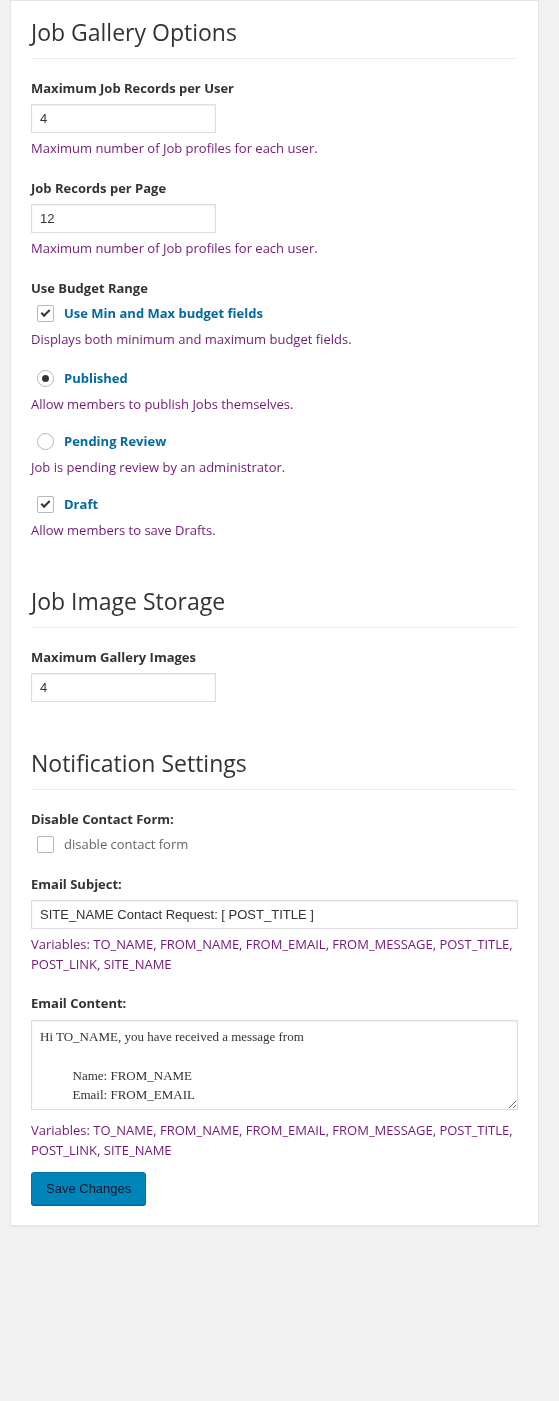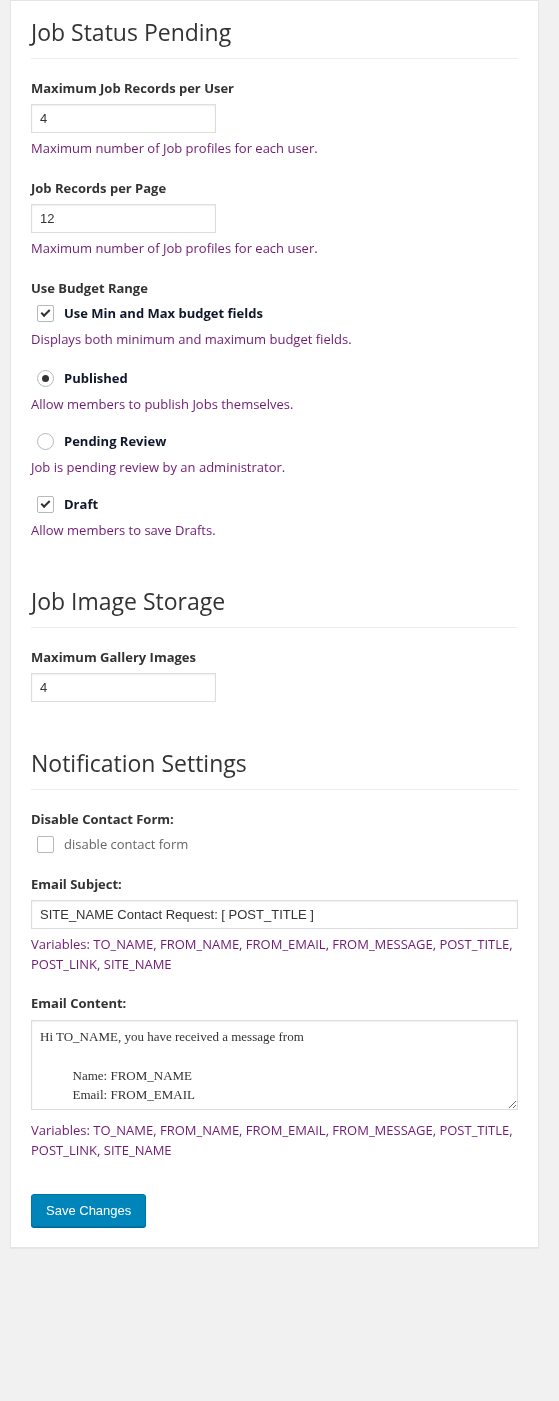--- a/index.html
+++ b/index.html
@@ -65,21 +65,21 @@
     font-size: 13px;
   }
   .option-row {
     display: flex;
     align-items: center;
     gap: 10px;
     margin: 0;
   }
   .option-row .opt-label {
     font-weight: 700;
-    color: #0f172a;
+    color: #0369a1;
     font-size: 13px;
   }
   .option-row .opt-label.muted {
     font-weight: 400;
     color: #666;
   }
   
   .cb {
     width: 15px;
     height: 15px;
@@ -126,37 +126,37 @@
   .status-option .option-row {
     margin-left: 6px;
   }
   .status-option .desc {
     margin-left: 0;
   }
   .save-btn {
     display: inline-block;
     background: #0085ba;
     border: 1px solid #0073aa;
-    color: #ffffff;
+    color: #0f172a;
     font-size: 13px;
     padding: 8px 14px;
     border-radius: 3px;
     cursor: pointer;
     box-shadow: 0 1px 0 #006799;
-    margin-top: 34px;
+    margin-top: 12px;
   }
 </style>
 </head>
 <body>
 
 <div class="viewport">
   <div class="card">
 
     
-    <h2 class="section-title">Job Status Pending</h2>
+    <h2 class="section-title">Job Gallery Options</h2>
 
     <div class="field">
       <div class="field-label">Maximum Job Records per User</div>
       <input type="text" class="text-input" value="4" style="">
       <div class="desc">Maximum number of Job profiles for each user.</div>
     </div>
 
     <div class="field">
       <div class="field-label">Job Records per Page</div>
       <input type="text" class="text-input" value="12" style="">

